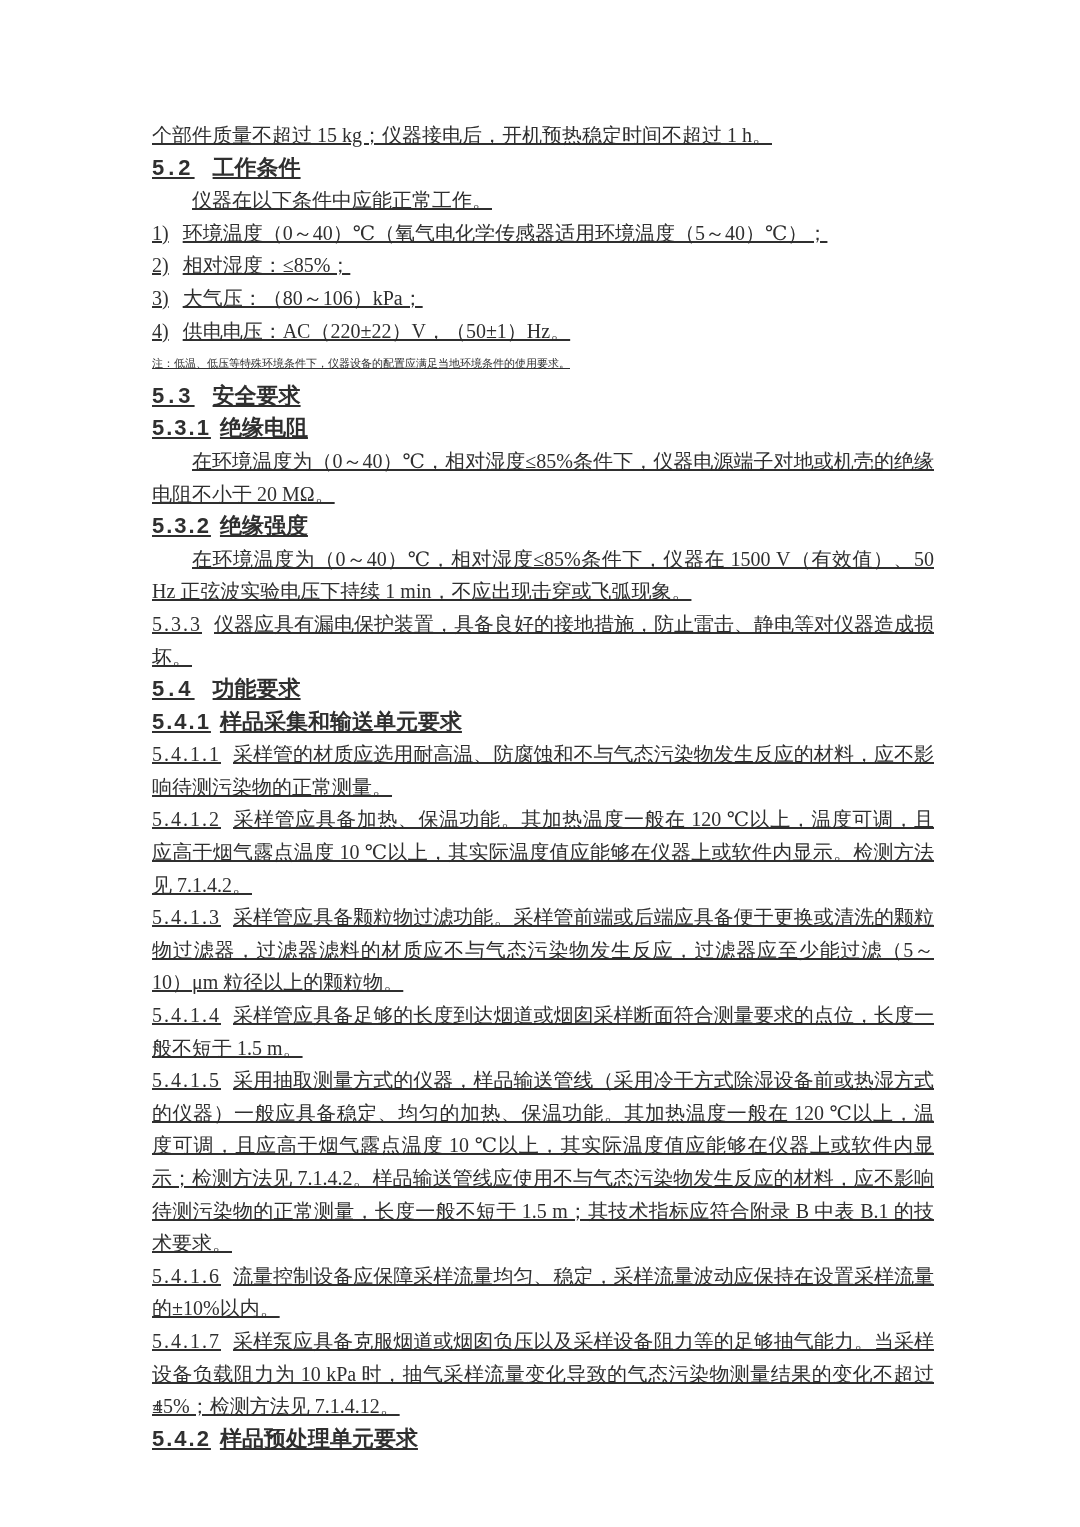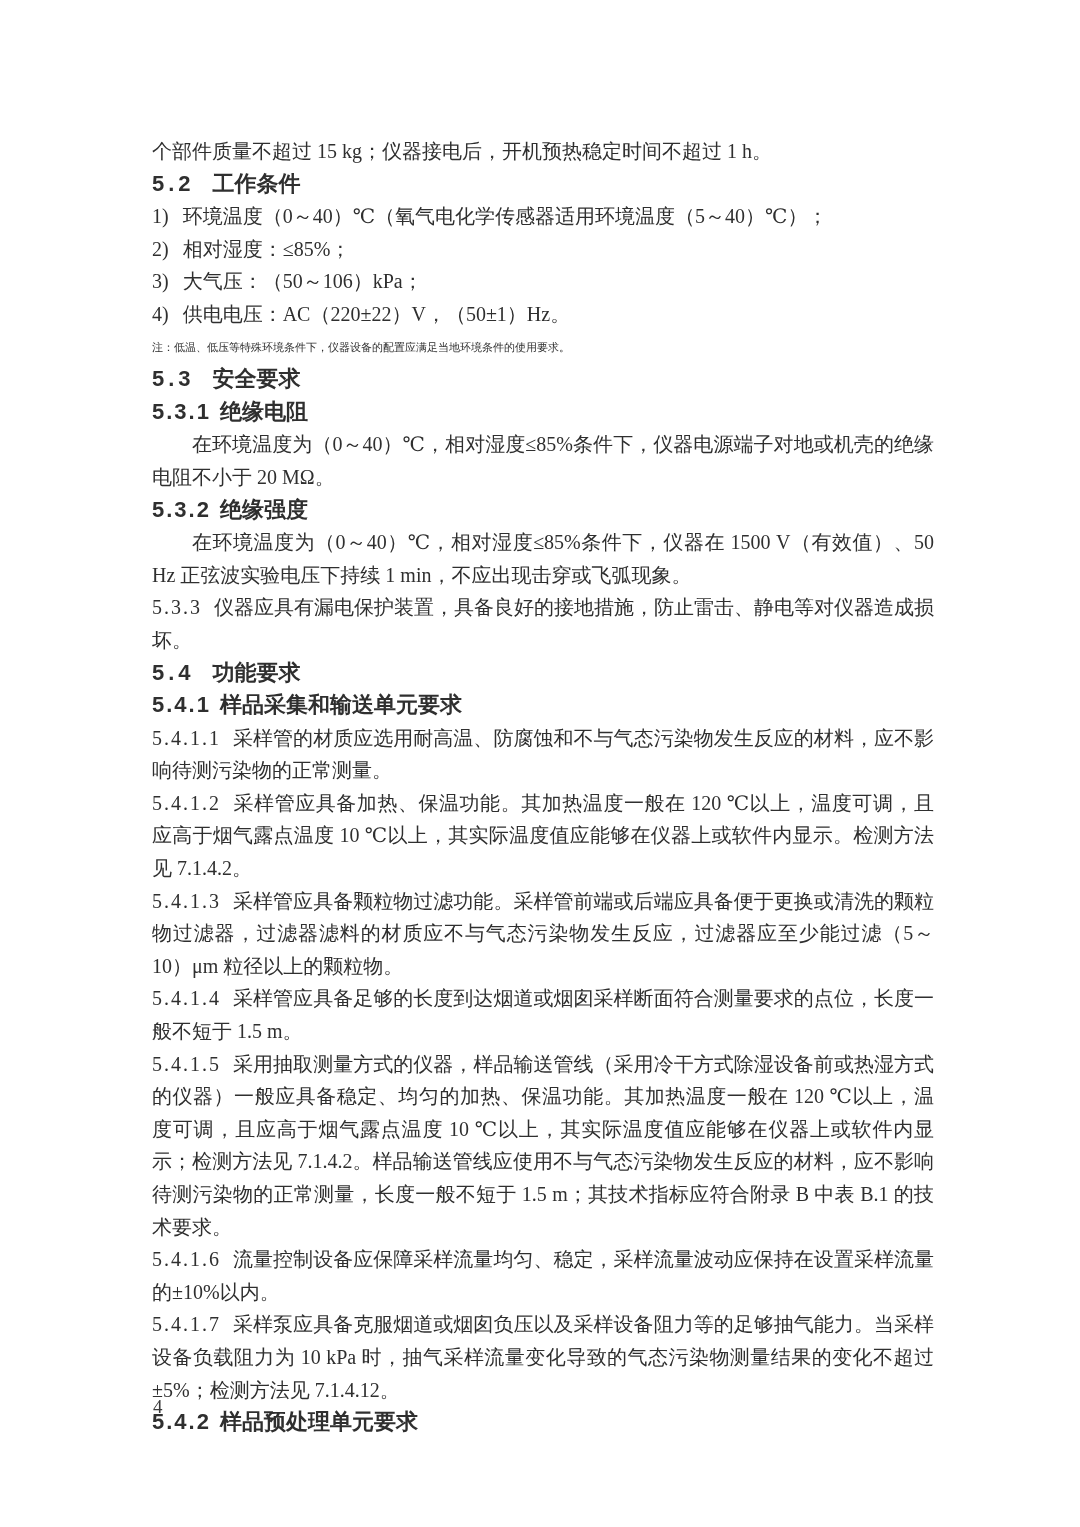--- a/index.html
+++ b/index.html
@@ -12,25 +12,26 @@
     width: 1080px;
     height: 1527px;
     background: #ffffff;
     overflow: hidden;
     font-family: "Liberation Serif", "DejaVu Serif", serif;
     color: #2f2f2f;
   }
   .content {
     position: absolute;
     left: 152px;
-    top: 135px;
+    top: 119px;
     width: 782px;
     font-size: 20px;
     line-height: 32.6px;
     text-align: justify;
+    text-decoration: underline;
   }
   .content p, .content .h2, .content .h3, .content .li {
     margin: 0;
     padding: 0;
   }
   
   .h2, .h3 {
     font-family: "Liberation Sans", "DejaVu Sans", sans-serif;
     font-weight: 700;
     font-size: 22px;
@@ -67,34 +68,35 @@
 </head>
 <body>
 
 <div class="page">
   <div class="content">
 
     <p class="body">个部件质量不超过 15 kg；仪器接电后，开机预热稳定时间不超过 1 h。</p>
 
     <div class="h2"><span class="hnum">5.2</span><span class="htitle">工作条件</span></div>
 
+    <p class="body indent">仪器在以下条件中应能正常工作。</p>
 
     <div class="li">
         <span class="li-label">1)</span>
         <span class="li-text">环境温度（0～40）℃（氧气电化学传感器适用环境温度（5～40）℃）；</span>
       </div>
 
     <div class="li">
         <span class="li-label">2)</span>
         <span class="li-text">相对湿度：≤85%；</span>
       </div>
 
     <div class="li">
         <span class="li-label">3)</span>
-        <span class="li-text">大气压：（50～106）kPa；</span>
+        <span class="li-text">大气压：（80～106）kPa；</span>
       </div>
 
     <div class="li">
         <span class="li-label">4)</span>
         <span class="li-text">供电电压：AC（220±22）V，（50±1）Hz。</span>
       </div>
 
     <p class="note">注：低温、低压等特殊环境条件下，仪器设备的配置应满足当地环境条件的使用要求。</p>
 
     <div class="h2"><span class="hnum">5.3</span><span class="htitle">安全要求</span></div>

